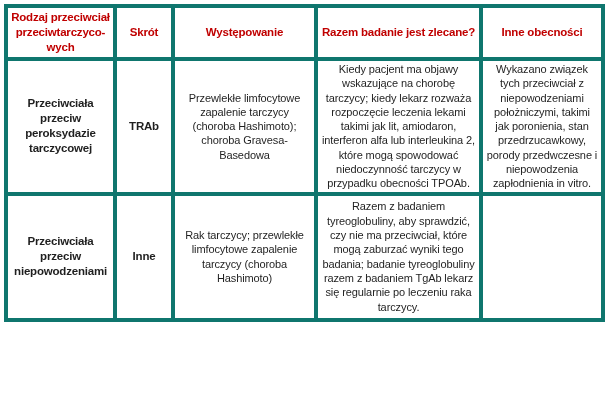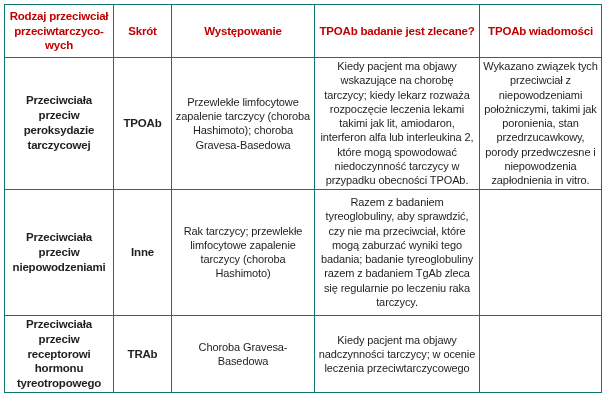--- a/index.html
+++ b/index.html
@@ -14,21 +14,21 @@
   .doc {
     padding: 4px 0 0 4px;
   }
   table.antibody-table {
     border-collapse: collapse;
     table-layout: fixed;
     width: 597px;
     background: #ffffff;
   }
   th, td {
-    border: 1px solid #0f766e;
+    border: 4px solid #0f766e;
     vertical-align: middle;
     text-align: center;
     padding: 1px 3px;
     background: #ffffff;
     word-wrap: break-word;
   }
   th {
     color: #c00000;
     font-weight: bold;
     font-size: 11.5px;
@@ -67,41 +67,34 @@
         <col class="c1">
         <col class="c2">
         <col class="c3">
         <col class="c4">
     </colgroup>
     <thead>
       <tr class="header-row">
         <th>Rodzaj przeciwciał przeciwtarczyco-wych</th>
         <th>Skrót</th>
         <th>Występowanie</th>
-        <th>TPOAb badanie jest zlecane?</th>
-        <th>TPOAb wiadomości</th>
+        <th>Razem badanie jest zlecane?</th>
+        <th>Inne obecności</th>
       </tr>
     </thead>
     <tbody>
       <tr class="row-0">
         <td class="bold-cell">Przeciwciała przeciw peroksydazie tarczycowej</td>
-        <td class="bold-cell">TPOAb</td>
+        <td class="bold-cell">TRAb</td>
         <td class="body-cell">Przewlekłe limfocytowe zapalenie tarczycy (choroba Hashimoto); choroba Gravesa-Basedowa</td>
         <td class="body-cell">Kiedy pacjent ma objawy wskazujące na chorobę tarczycy; kiedy lekarz rozważa rozpoczęcie leczenia lekami takimi jak lit, amiodaron, interferon alfa lub interleukina 2, które mogą spowodować niedoczynność tarczycy w przypadku obecności TPOAb.</td>
         <td class="body-cell">Wykazano związek tych przeciwciał z niepowodzeniami położniczymi, takimi jak poronienia, stan przedrzucawkowy, porody przedwczesne i niepowodzenia zapłodnienia in vitro.</td>
       </tr>
       <tr class="row-1">
         <td class="bold-cell">Przeciwciała przeciw niepowodzeniami</td>
         <td class="bold-cell">Inne</td>
         <td class="body-cell">Rak tarczycy; przewlekłe limfocytowe zapalenie tarczycy (choroba Hashimoto)</td>
-        <td class="body-cell">Razem z badaniem tyreoglobuliny, aby sprawdzić, czy nie ma przeciwciał, które mogą zaburzać wyniki tego badania; badanie tyreoglobuliny razem z badaniem TgAb zleca się regularnie po leczeniu raka tarczycy.</td>
-        <td class="body-cell"></td>
-      </tr>
-      <tr class="row-2">
-        <td class="bold-cell">Przeciwciała przeciw receptorowi hormonu tyreotropowego</td>
-        <td class="bold-cell">TRAb</td>
-        <td class="body-cell">Choroba Gravesa-Basedowa</td>
-        <td class="body-cell">Kiedy pacjent ma objawy nadczynności tarczycy; w ocenie leczenia przeciwtarczycowego</td>
+        <td class="body-cell">Razem z badaniem tyreoglobuliny, aby sprawdzić, czy nie ma przeciwciał, które mogą zaburzać wyniki tego badania; badanie tyreoglobuliny razem z badaniem TgAb lekarz się regularnie po leczeniu raka tarczycy.</td>
         <td class="body-cell"></td>
       </tr>
     </tbody>
   </table>
 </div>
 
 </body></html>

